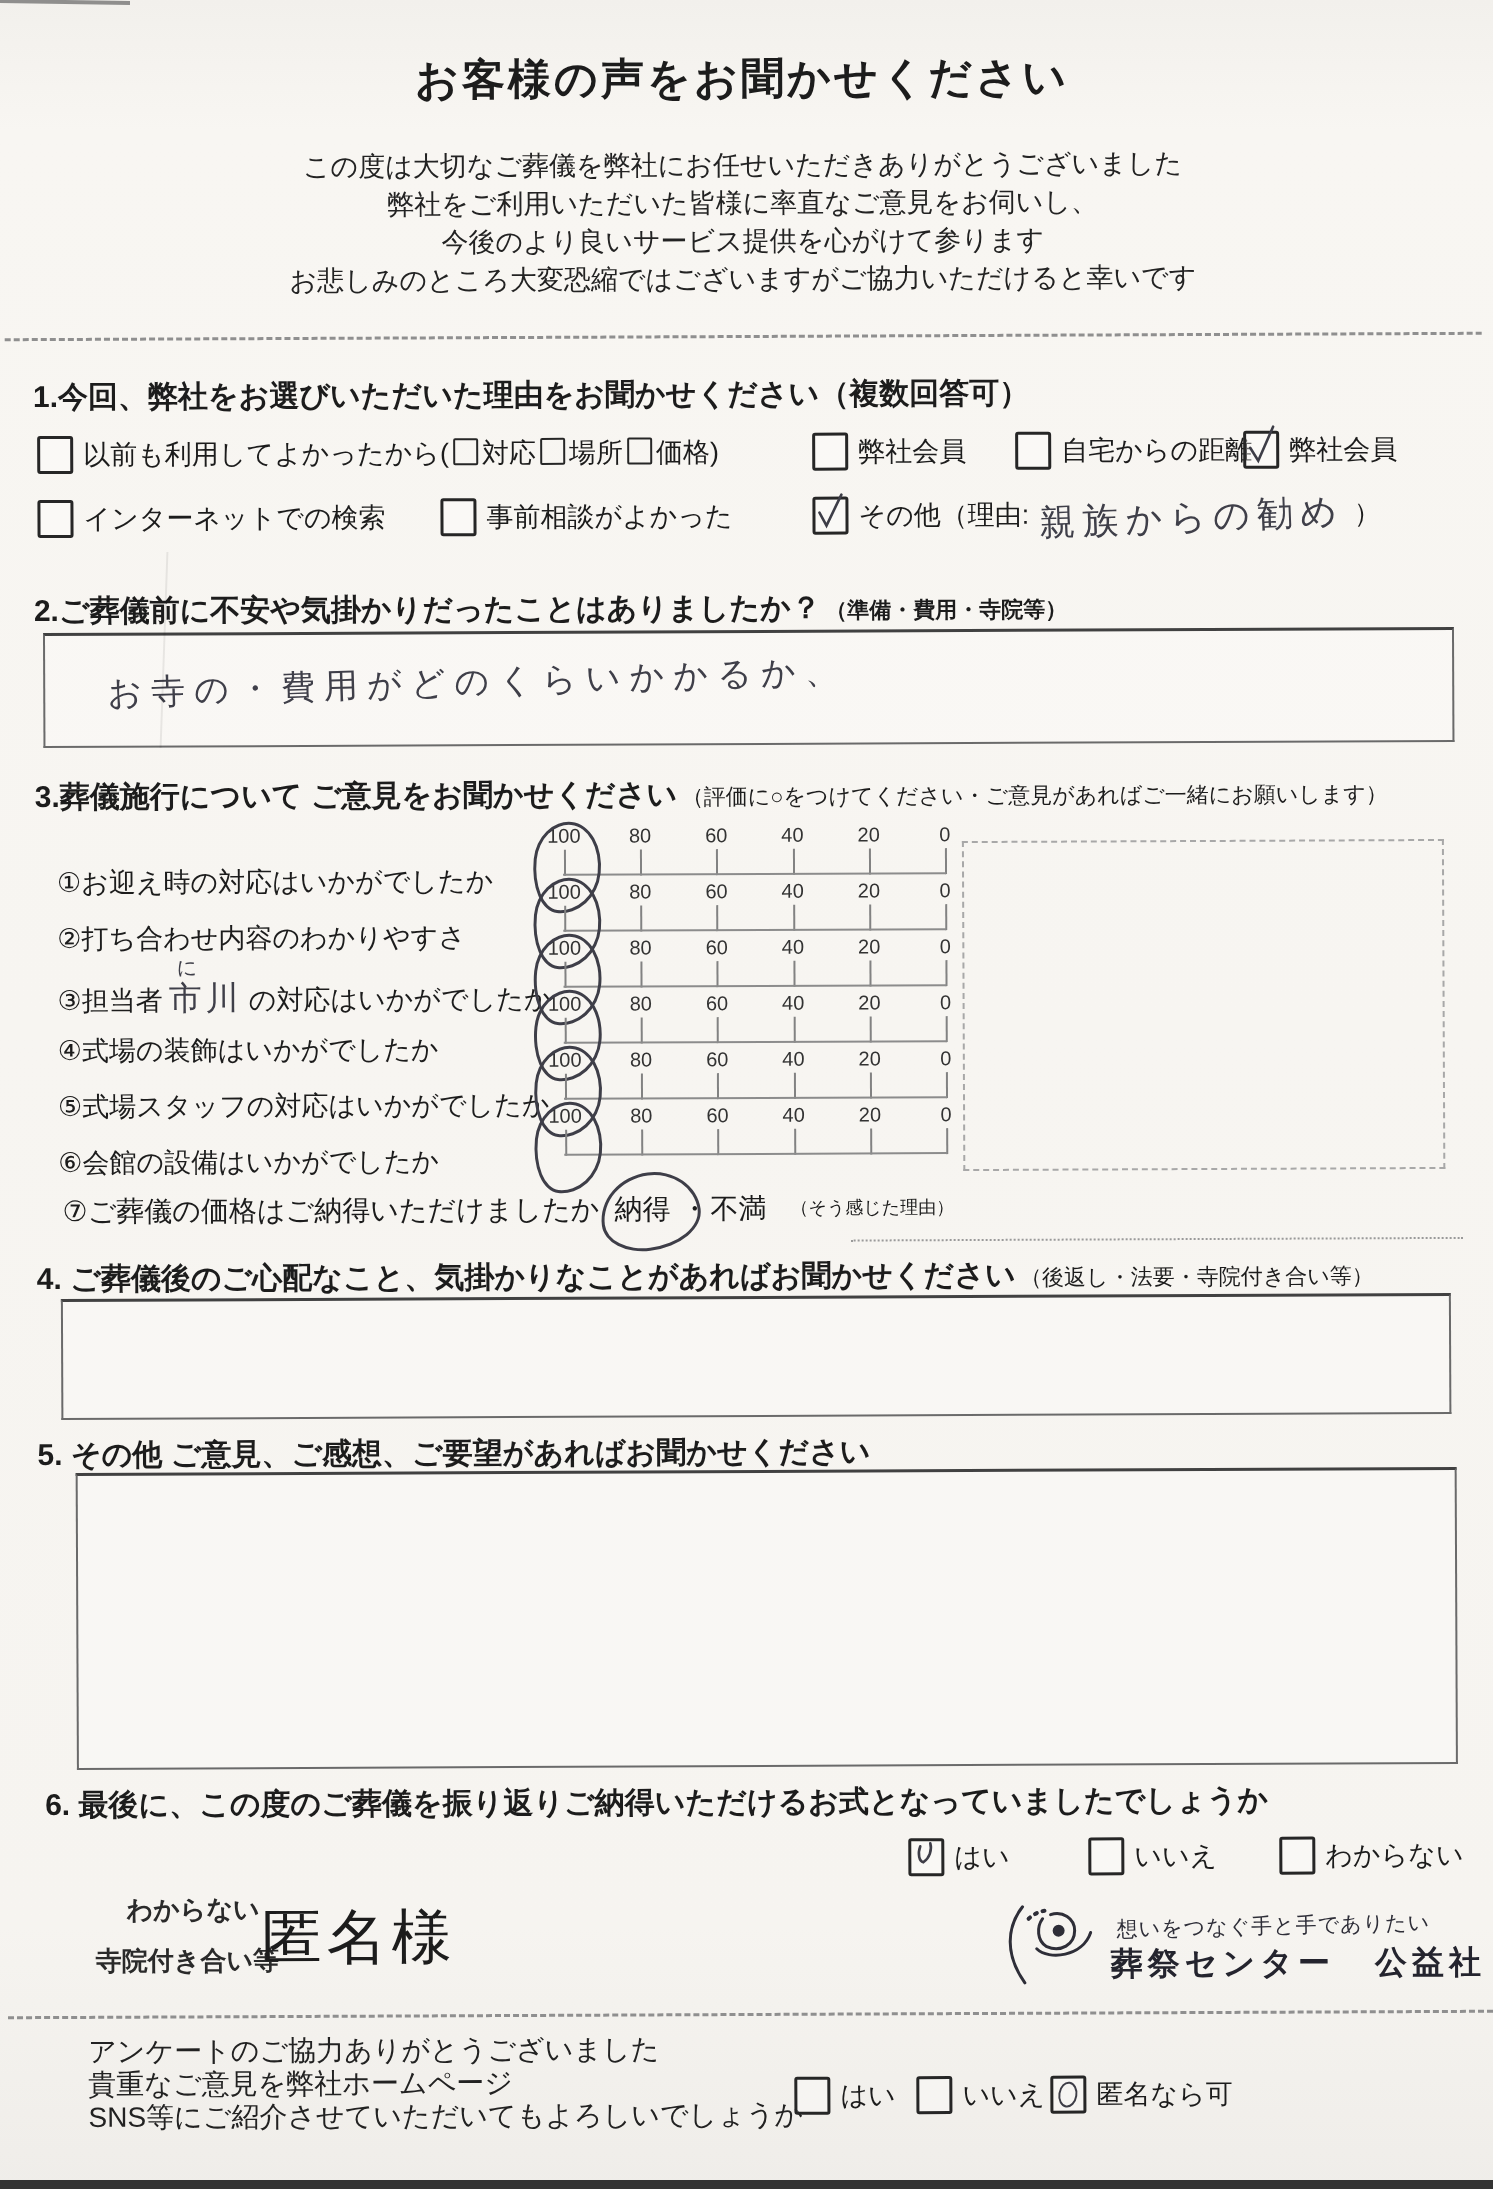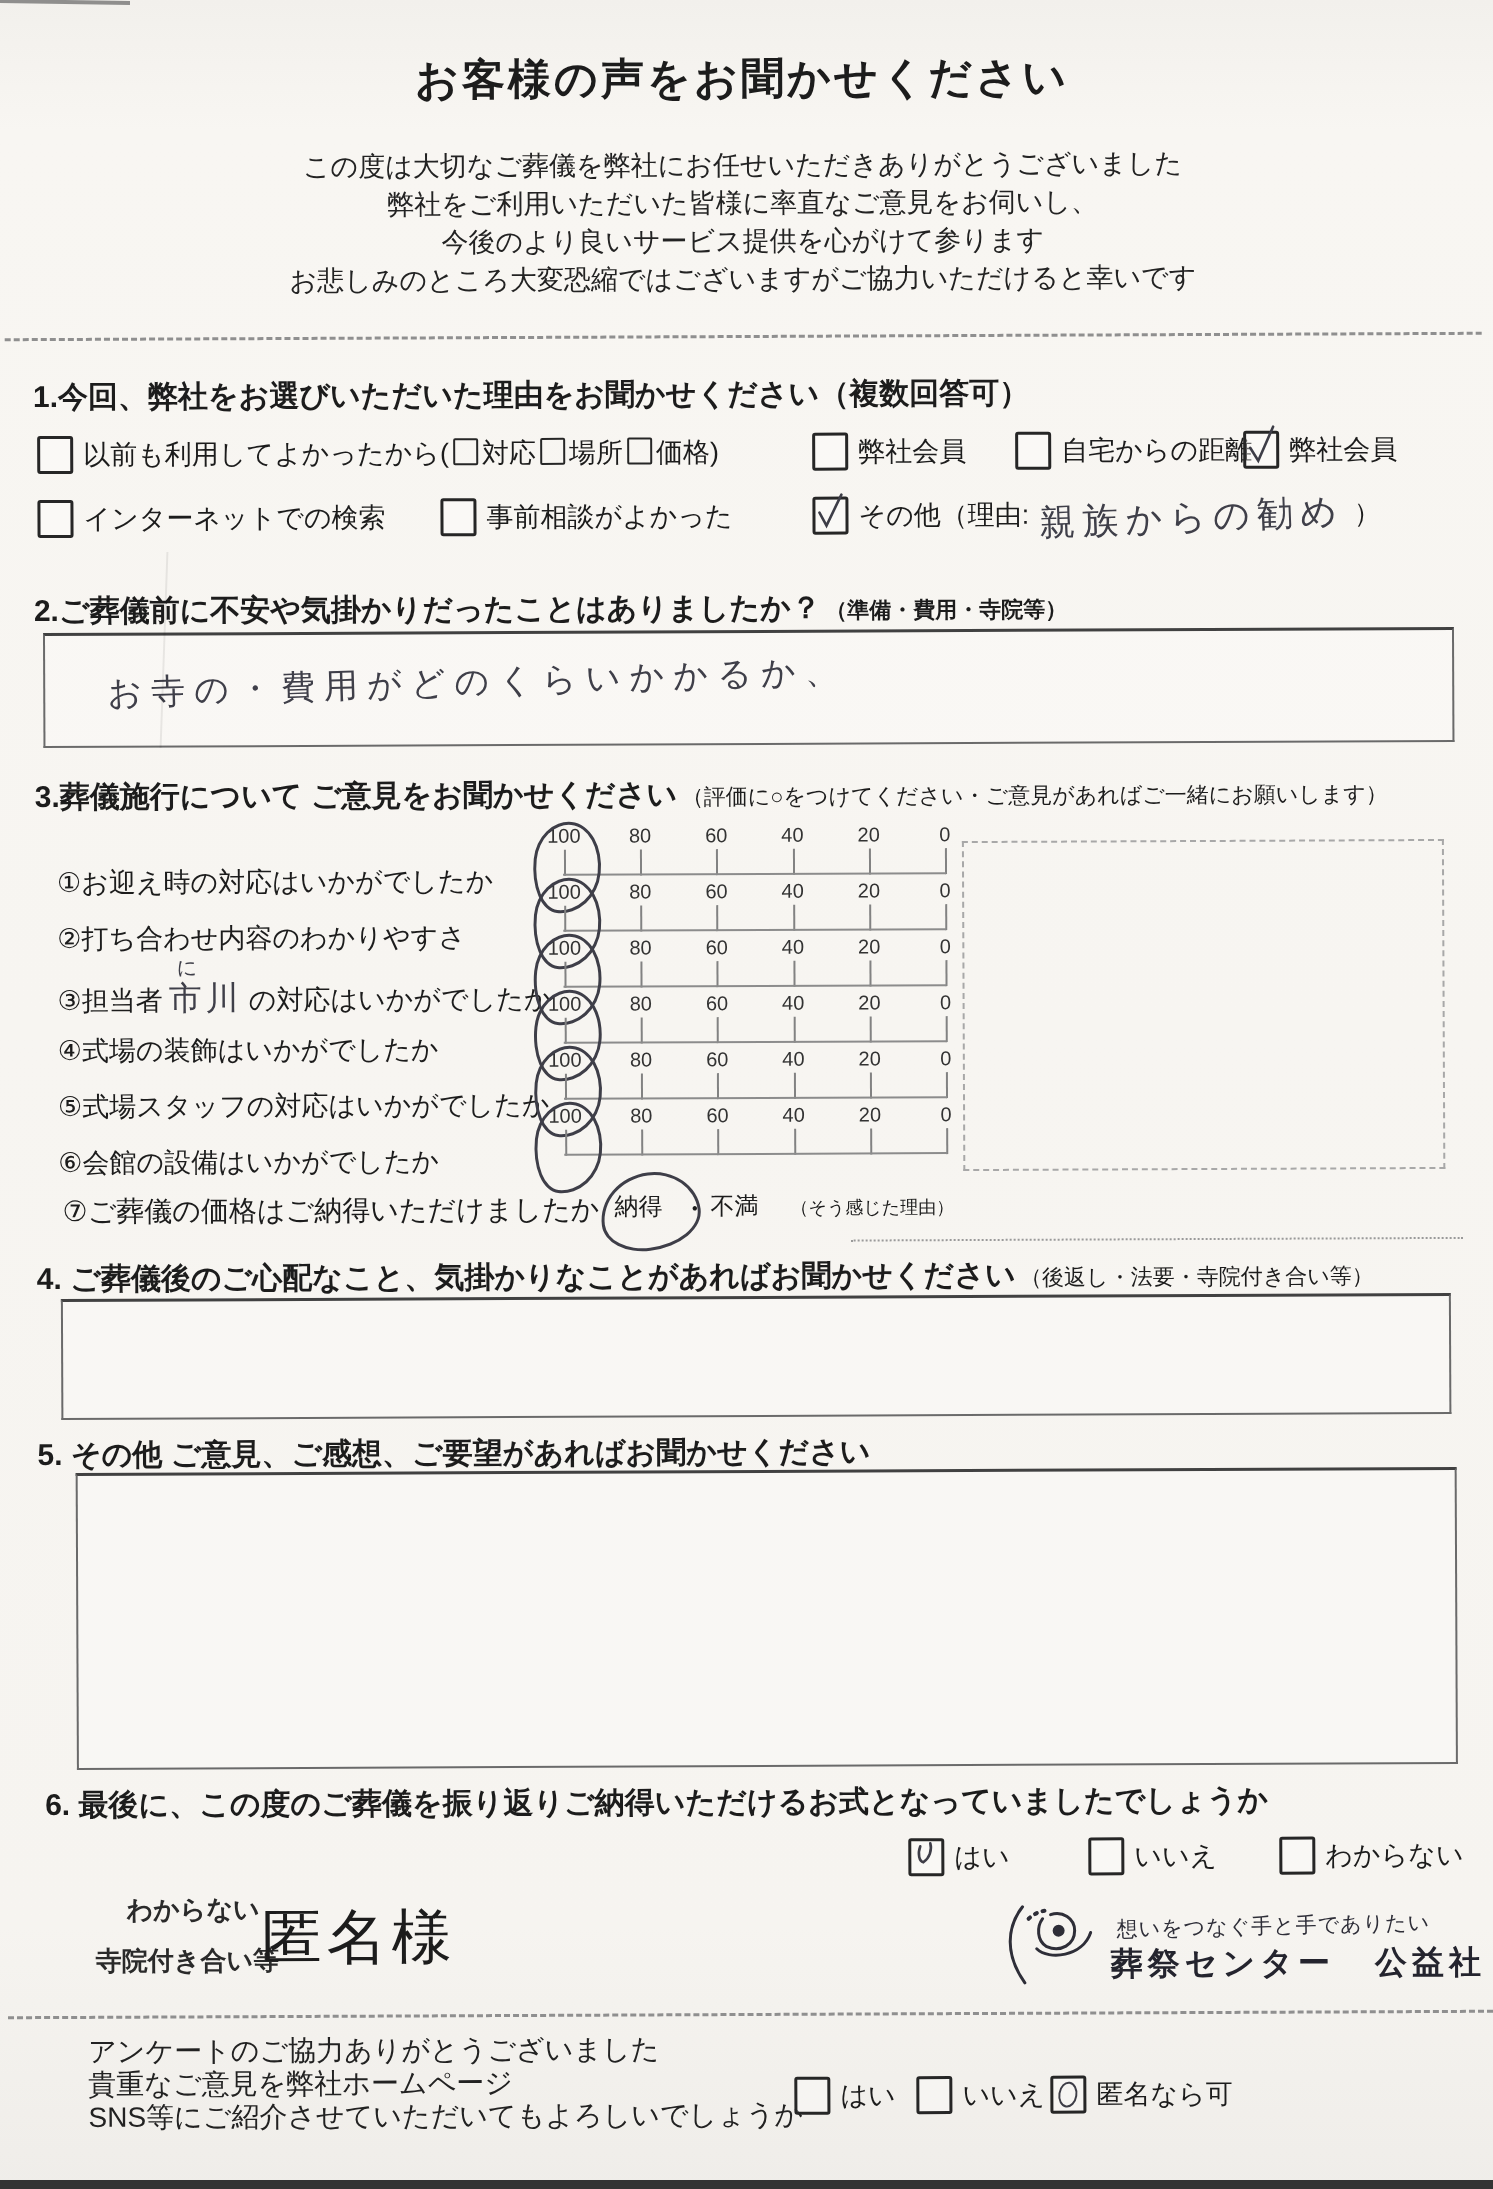--- a/index.html
+++ b/index.html
@@ -45,21 +45,21 @@
   .baseline { position:absolute; left:17px; width:383px; bottom:0; border-bottom:2.5px solid #8c8c8c; }
   .hand-circle { position:absolute; left:-13px; top:-7px; width:62px; height:86px;
                  border:3px solid #3e3e48; border-radius:50% 50% 58% 42% / 44% 52% 48% 56%;
                  transform:rotate(6deg); }
   .hand-inline { position:relative; display:inline-block; margin:0 6px; }
   .hand-above { position:absolute; top:-22px; left:8px; font-size:20px; }
   .hand-name { font-size:33px; letter-spacing:4px; }
 
   .price-row { position:absolute; left:62px; top:1184px; width:1100px; height:80px; }
   .price-label { position:absolute; left:0; top:6px; font-size:28px; white-space:nowrap; }
-  .price-choice { position:absolute; top:6px; font-size:24px; }
+  .price-choice { position:absolute; top:6px; font-size:28px; }
   .price-sep { position:absolute; top:6px; font-size:28px; }
   .price-note { position:absolute; top:12px; font-size:18px; white-space:nowrap; }
   .price-circle { position:absolute; left:538px; top:-12px; width:94px; height:72px;
                   border:3px solid #3e3e48; border-radius:52% 48% 55% 45% / 60% 55% 45% 40%;
                   transform:rotate(-7deg); }
 
   .sig-label { font-size:26px; font-weight:bold; color:#2a2a2a; white-space:nowrap; }
   .anon-name { font-family:"Liberation Serif","DejaVu Serif",serif; font-size:60px; letter-spacing:5px; }
 
   .logo-tagline { font-size:21px; letter-spacing:1px; color:#2e2e38; transform:rotate(-1deg); white-space:nowrap; }

